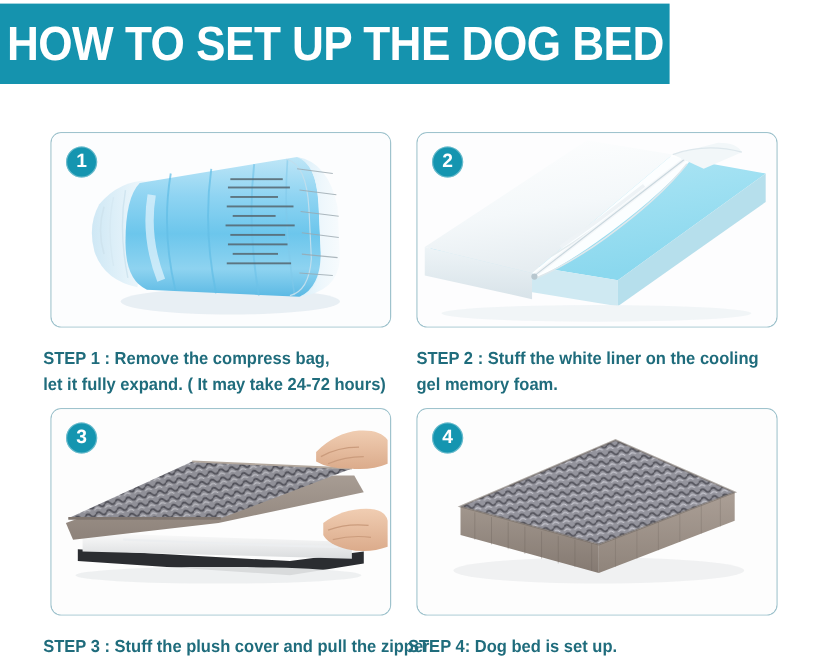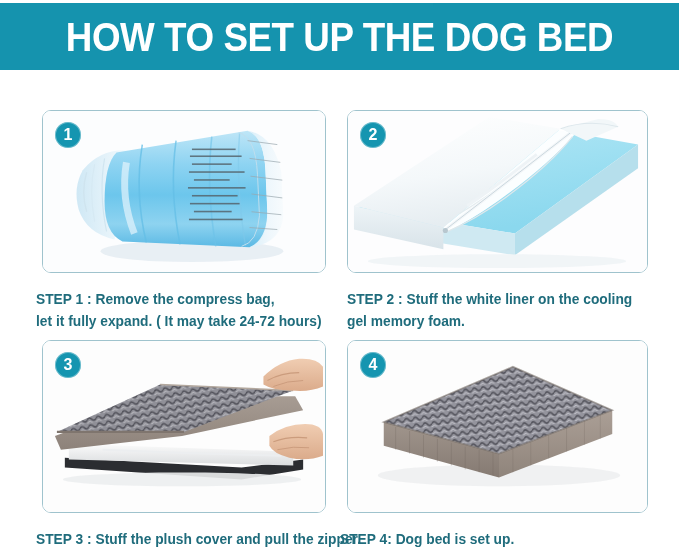--- a/index.html
+++ b/index.html
@@ -11,21 +11,21 @@
     background: #ffffff;
     font-family: "Liberation Sans", sans-serif;
     overflow: hidden;
     position: relative;
   }
 
   
   .banner {
     position: absolute;
     left: 0; top: 3px;
-    width: 679px; height: 67px;
+    width: 558px; height: 67px;
     background: #1593ae;
     display: flex;
     align-items: center;
     justify-content: center;
   }
   .banner-title {
     color: #ffffff;
     font-family: "Liberation Sans", sans-serif;
     font-size: 40px;
     font-weight: bold;

